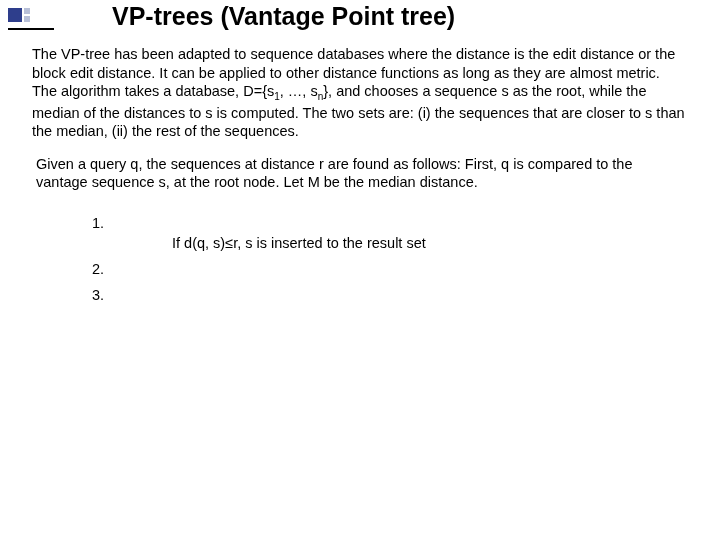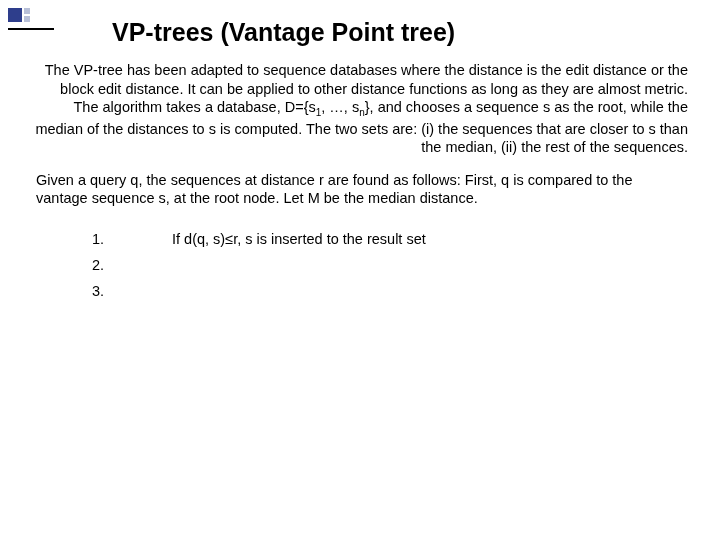--- a/index.html
+++ b/index.html
@@ -46,33 +46,32 @@
   }
   .corner-deco .line {
     position: absolute;
     top: 20px;
     left: 0;
     width: 46px;
     height: 2px;
     background: #000;
   }
   .slide {
-    padding: 18px 32px 20px 32px;
+    padding: 2px 32px 20px 32px;
   }
   h1.title {
     font-size: 25px;
     font-weight: bold;
     margin: 0 0 14px 0;
     padding-left: 80px;
   }
   .para {
     font-size: 14.5px;
     line-height: 1.28;
     margin: 0 0 14px 0;
-    text-align: right;
   }
   .para2 {
     font-size: 14.5px;
     line-height: 1.28;
     margin: 0 0 18px 4px;
   }
   .italic { }
   .sub { font-size: 10px; vertical-align: sub; }
   .list {
     margin-left: 60px;
@@ -81,20 +80,21 @@
   }
   .list-row {
     display: flex;
   }
   .list-num {
     width: 80px;
     flex-shrink: 0;
   }
   .list-text {
     flex: 1;
+    margin-top: 20px;
   }
 </style>
 </head>
 <body>
 
 <div class="corner-deco">
   <div class="sq-large"></div>
   <div class="sq-small1"></div>
   <div class="sq-small2"></div>
   <div class="line"></div>

